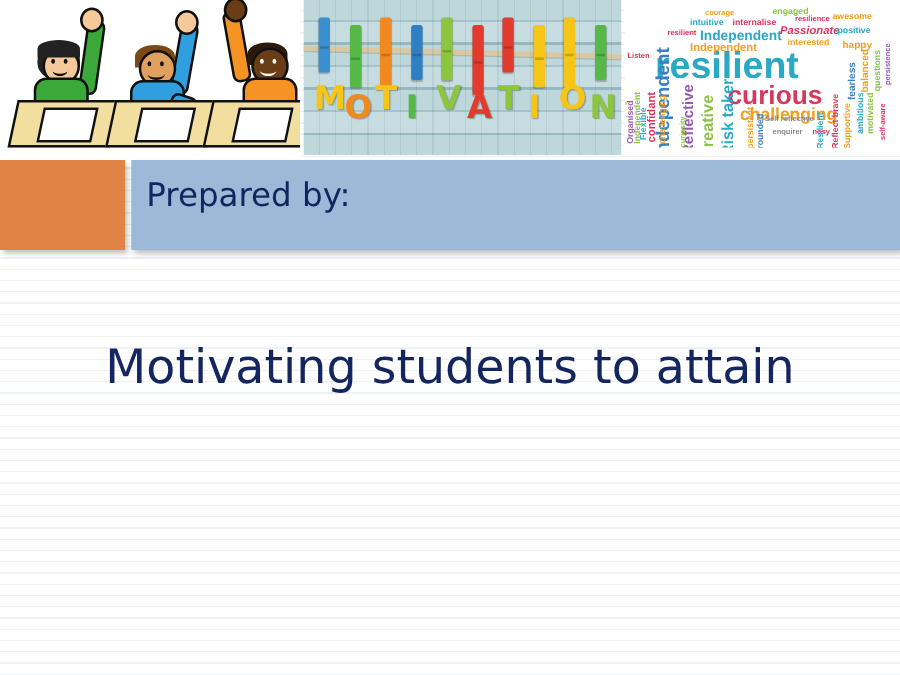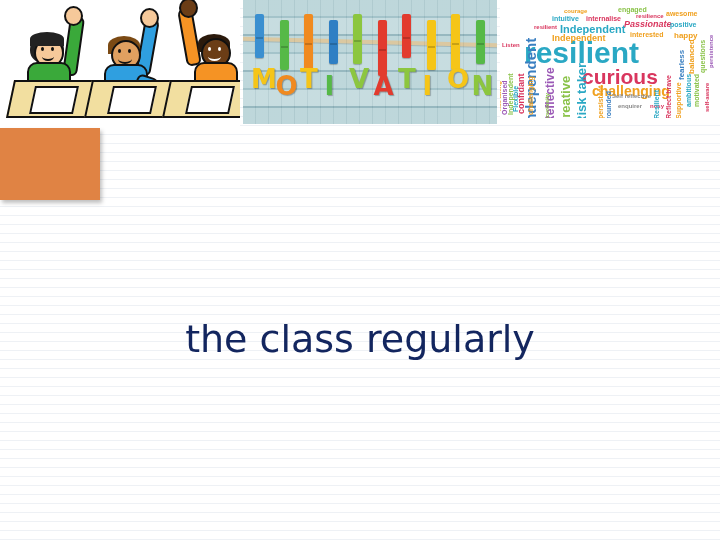--- a/index.html
+++ b/index.html
@@ -198,20 +198,22 @@
       <div class="wc rot" style="left: 200px; top: 100px; font-size: 7px; color: rgb(139, 195, 74);">motivated</div>
       <div class="wc rot" style="left: 186px; top: 72px; font-size: 8px; color: rgb(58, 127, 193);">fearless</div>
       <div class="wc rot" style="left: 196px; top: 66px; font-size: 8px; color: rgb(240, 160, 30);">balanced</div>
       <div class="wc rot" style="left: 206px; top: 66px; font-size: 7px; color: rgb(139, 195, 74);">questions</div>
       <div class="wc rot" style="left: 214px; top: 62px; font-size: 6px; color: rgb(155, 89, 182);">persistence</div>
       <div class="wc rot" style="left: 210px; top: 106px; font-size: 6px; color: rgb(217, 54, 94);">self-aware</div>
     </div>
 
   <div id="orange"></div>
 
+  <div id="banner">
+    <div id="banner-text">Prepared by:</div>
+  </div>
 
   <div id="title">
-    <br>
-    <span>the class regularly</span>
+    <span>Motivating students to attain</span><br>
   </div>
 
 
 </div>
 
 </body></html>

